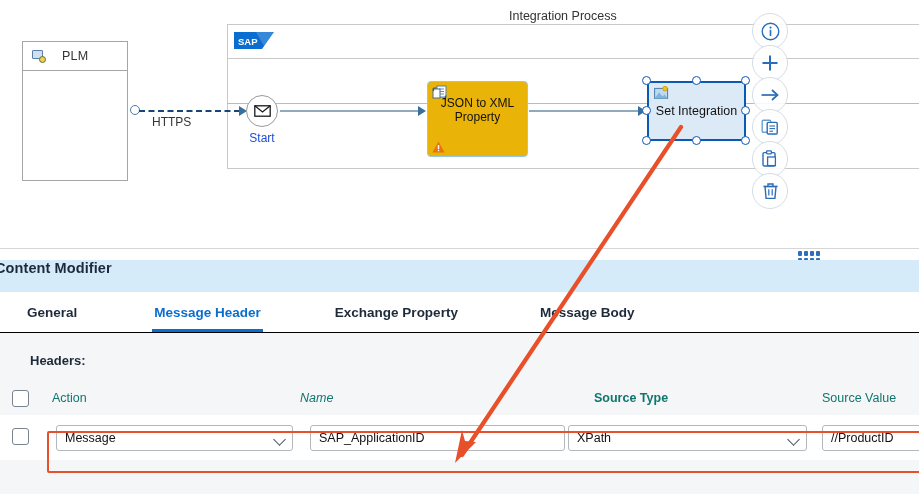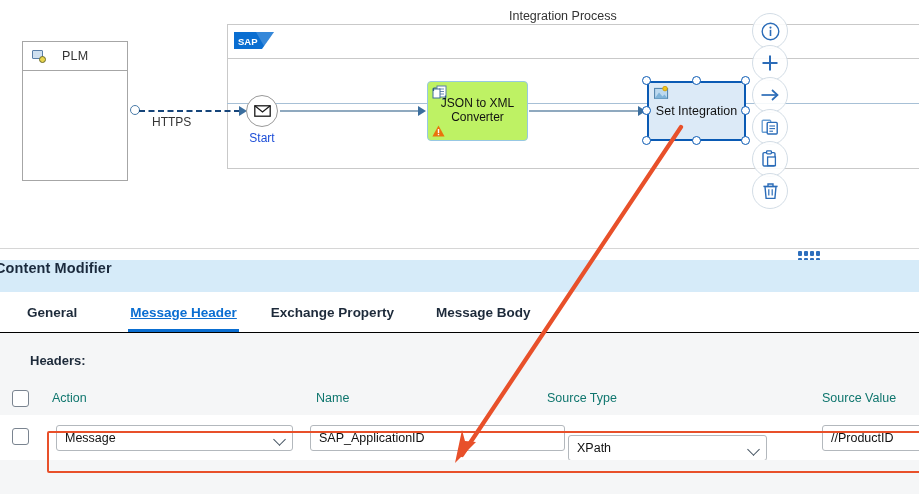--- a/index.html
+++ b/index.html
@@ -67,22 +67,22 @@
   #start-circle{
     width:32px;height:32px;border-radius:50%;border:1.4px solid #9a9a9a;
     background:#fff;box-sizing:border-box;display:flex;align-items:center;justify-content:center;
   }
   #start-label{
     position:absolute;left:-12px;top:36px;width:56px;text-align:center;font-size:12px;color:#1d4ed8;
   }
 
   
   #json-node{
-    position:absolute;left:427px;top:81px;width:101px;height:60px;
-    background:#bef264;border:1px solid #97c8e3;border-radius:4px;box-sizing:border-box;
+    position:absolute;left:427px;top:81px;width:101px;height:76px;
+    background:#eab308;border:1px solid #97c8e3;border-radius:4px;box-sizing:border-box;
   }
   #json-node .nlabel{
     position:absolute;left:0;top:14px;width:100%;text-align:center;
     font-size:12px;color:#111;line-height:14px;
   }
   #json-icon{position:absolute;left:4px;top:3px;width:16px;height:16px;}
   #json-warn{position:absolute;left:4px;bottom:3px;width:13px;height:12px;}
 
   
   #setp-node{
@@ -140,21 +140,21 @@
   #panel-title-bar{
     position:absolute;left:0;top:11px;width:919px;height:32px;
     background:#d6ebf9;display:flex;align-items:flex-start;
   }
   #panel-title{
     margin-left:-5px;font-size:14.5px;font-weight:bold;color:#1b2a3d;letter-spacing:.1px;
   }
   #tabs{
     position:absolute;left:0;top:43px;width:919px;height:40px;
     background:#fff;border-bottom:1px solid #000000;
-    display:flex;align-items:center;
+    display:flex;align-items:center;gap:40px;
   }
   .tab{
     font-size:13.5px;font-weight:bold;color:#1d2a3a;
     height:40px;display:flex;align-items:center;position:relative;
     padding:0 2px;white-space:nowrap;
   }
   .tab.active{color:#0a6ed1;}
   .tab.active:after{
     content:"";position:absolute;left:0;right:0;bottom:0;height:3px;background:#0a6ed1;
   }
@@ -254,21 +254,21 @@
       <rect x="5" y="1" width="9" height="11" fill="#ffffff" stroke="#5a7fa8" stroke-width="1"></rect>
       <line x1="7" y1="4" x2="12" y2="4" stroke="#5a7fa8" stroke-width="0.9"></line>
       <line x1="7" y1="6.5" x2="12" y2="6.5" stroke="#5a7fa8" stroke-width="0.9"></line>
       <line x1="7" y1="9" x2="12" y2="9" stroke="#5a7fa8" stroke-width="0.9"></line>
       <rect x="1" y="4" width="7" height="9" fill="#ffffff" stroke="#3f6d99" stroke-width="1"></rect>
       <path d="M1.5 3 L4.5 3 M1.5 3 L1.5 6" stroke="#2f5d87" stroke-width="1.2" fill="none"></path>
       <path d="M10 14 L13.5 14 M13.5 14 L13.5 10.6" stroke="#2f5d87" stroke-width="1.2" fill="none"></path>
     </svg>
     <div class="nlabel">
       <div>JSON to XML</div>
-      <div>Converter</div>
+      <div>Property</div>
     </div>
     <svg id="json-warn" viewBox="0 0 13 12">
       <path d="M6.5 0.6 L12.6 11.4 L0.4 11.4 Z" fill="#e9730c"></path>
       <rect x="5.8" y="4" width="1.4" height="4" fill="#ffffff"></rect>
       <rect x="5.8" y="8.8" width="1.4" height="1.4" fill="#ffffff"></rect>
     </svg>
   </div>
 
   <div class="flow" style="left:529px;top:110px;width:110px;"></div>
   <div class="arrowhead" style="left:638px;top:105.8px;"></div>
@@ -349,50 +349,50 @@
       <i></i>
       <i></i>
   </div>
 
   <div id="panel-title-bar">
     <div id="panel-title">Content Modifier</div>
   </div>
 
   <div id="tabs">
     <div class="tab" style="margin-left:25px;">General</div>
-    <div class="tab active" style="margin-left:49px;text-decoration:underline;">Message Header</div>
+    <div class="tab active" style="margin-left:33px;">Message Header</div>
     <div class="tab" style="margin-left:30px;">Exchange Property</div>
     <div class="tab" style="margin-left:38px;">Message Body</div>
   </div>
 
   <div id="headers-band">
     <div id="headers-label">Headers:</div>
   </div>
 
   <div id="table-head">
     <div class="cbox" style="left:12px;top:8px;"></div>
     <div class="colhead" style="left:52px;top:9px;">Action</div>
-    <div class="colhead" style="left:316px;top:9px;">Name</div>
-    <div class="colhead" style="left:547px;top:9px;">Source Type</div>
+    <div class="colhead" style="left:300px;top:9px;font-style:italic;">Name</div>
+    <div class="colhead" style="left:594px;top:9px;font-weight:bold;">Source Type</div>
     <div class="colhead" style="left:822px;top:9px;">Source Value</div>
   </div>
 
   <div id="table-row">
     <div class="cbox" style="left:12px;top:13px;"></div>
 
     <div class="ctrl" style="left:56px;top:10px;width:237px;">
       <span class="txt">Message</span>
       <span class="chev"></span>
     </div>
 
     <div class="ctrl" style="left:310px;top:10px;width:255px;">
       <span class="txt">SAP_ApplicationID</span>
     </div>
 
-    <div class="ctrl" style="left:568px;top:20px;width:199px;align-items:center;">
+    <div class="ctrl" style="left:568px;top:10px;width:239px;align-items:center;">
       <span class="txt">XPath</span>
       <span class="chev"></span>
     </div>
 
     <div class="ctrl" style="left:822px;top:10px;width:140px;">
       <span class="txt">//ProductID</span>
     </div>
   </div>
 
   <div id="panel-foot"></div>

